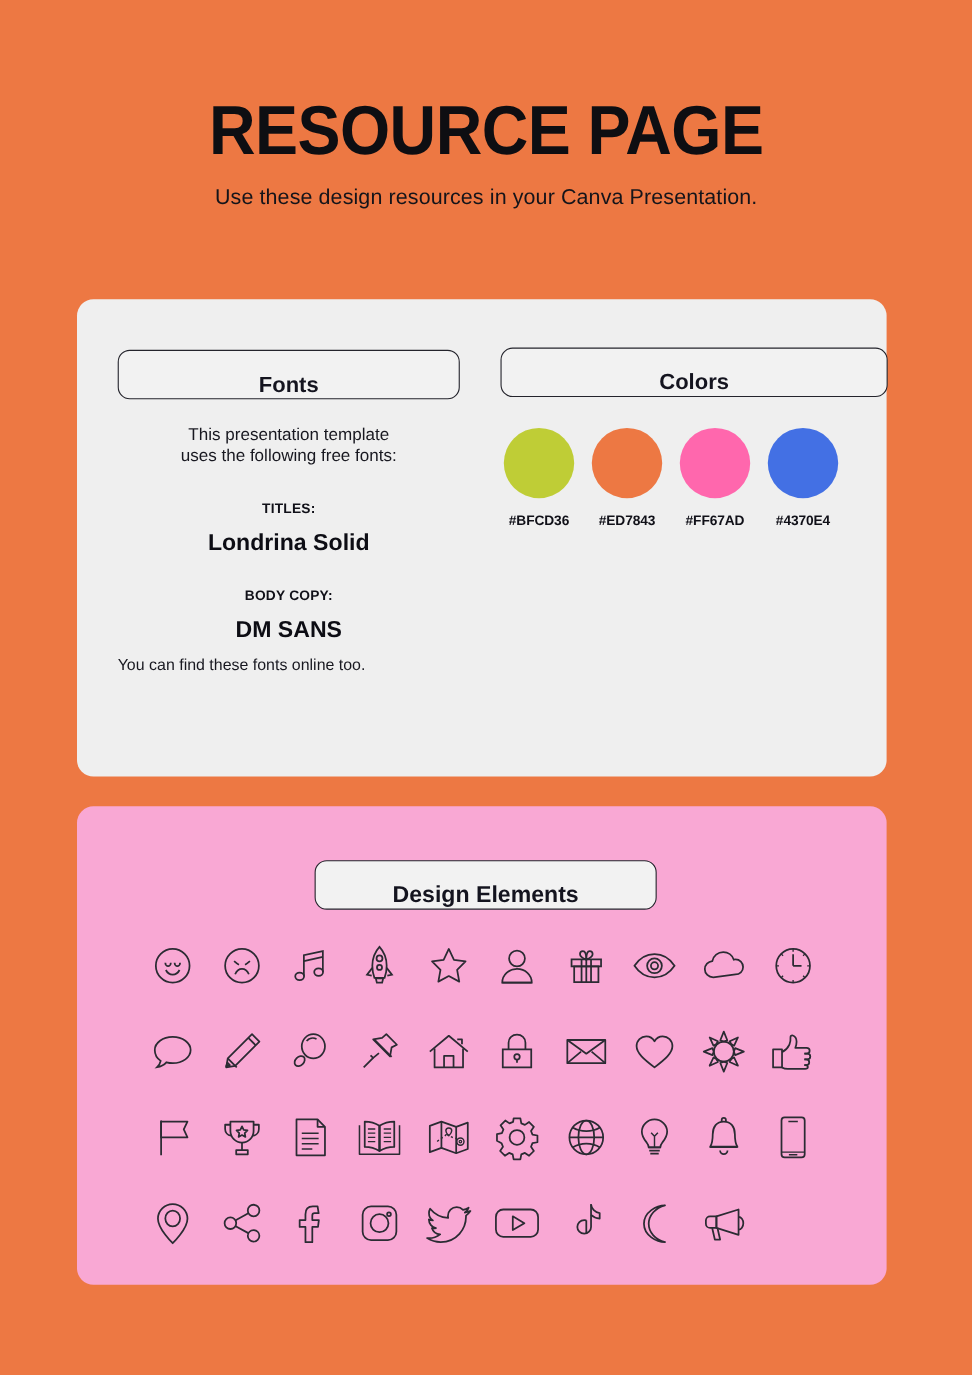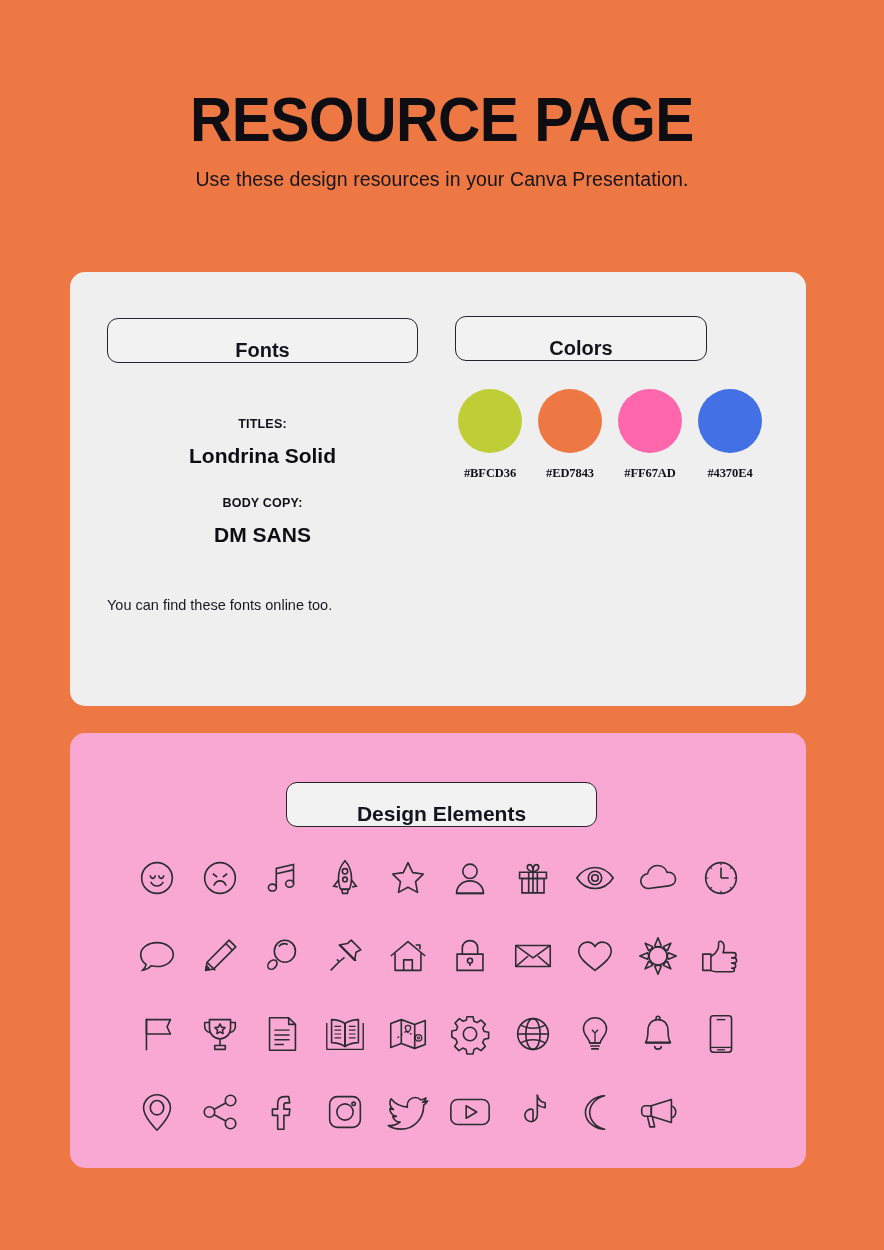--- a/index.html
+++ b/index.html
@@ -49,21 +49,21 @@
     border: 1.6px solid #24242C;
     border-radius: 11px;
     background: #F2F2F2;
     display: flex;
     align-items: flex-end;
     justify-content: center;
     font-weight: 700;
     color: #14141F;
   }
   #pill-fonts   { left: 37px; top: 46px; width: 311px; height: 45px; font-size: 20px; }
-  #pill-colors  { left: 385px; top: 44px; width: 252px; height: 45px; font-size: 20px; }
+  #pill-colors  { left: 385px; top: 44px; width: 352px; height: 45px; font-size: 20px; }
   #pill-elements{ left: 216px; top: 49px; width: 311px; height: 45px; font-size: 21px; }
 
   
   .fonts-col {
     position: absolute; left: 37px; top: 115px; width: 311px;
     text-align: center;
   }
   .fonts-intro {
     font-size: 15.5px; color: #181820; line-height: 1.22;
   }
@@ -76,21 +76,21 @@
     font-size: 21px; font-weight: 700; color: #0D0D14; line-height: 1.2; margin-top: 12px;
   }
   .fonts-note {
     position: absolute; left: 37px; top: 325px; width: 311px;
     text-align: left; font-size: 14.5px; color: #181820;
   }
 
   
   .swatch-row {
     position: absolute; left: 385px; top: 117px; width: 310px;
-    display: flex; justify-content: space-between; font-family: Liberation Serif, serif;
+    display: flex; justify-content: space-between;
   }
   .swatch-cell { width: 70px; text-align: center; }
   .swatch-dot {
     width: 64px; height: 64px; border-radius: 50%; margin: 0 auto;
   }
   .swatch-label {
     margin-top: 13px; font-size: 12.5px; font-weight: 700; color: #101018;
     letter-spacing: -0.1px;
   }
 
@@ -116,20 +116,24 @@
   <h1 class="page-title">RESOURCE PAGE</h1>
   <p class="page-subtitle">Use these design resources in your Canva Presentation.</p>
 
   <div class="card" id="card-resources" style="background: rgb(239, 239, 239);">
 
     <div class="pill" id="pill-fonts">
       <span>Fonts</span>
     </div>
 
     <div class="fonts-col">
+      <div class="fonts-intro">
+        <span style="white-space:pre-line">This presentation template
+uses the following free fonts:</span>
+      </div>
 
       <div class="font-block">
         <div class="font-kicker">TITLES:</div>
         <div class="font-name">Londrina Solid</div>
       </div>
 
       <div class="font-block second">
         <div class="font-kicker">BODY COPY:</div>
         <div class="font-name">DM SANS</div>
       </div>

